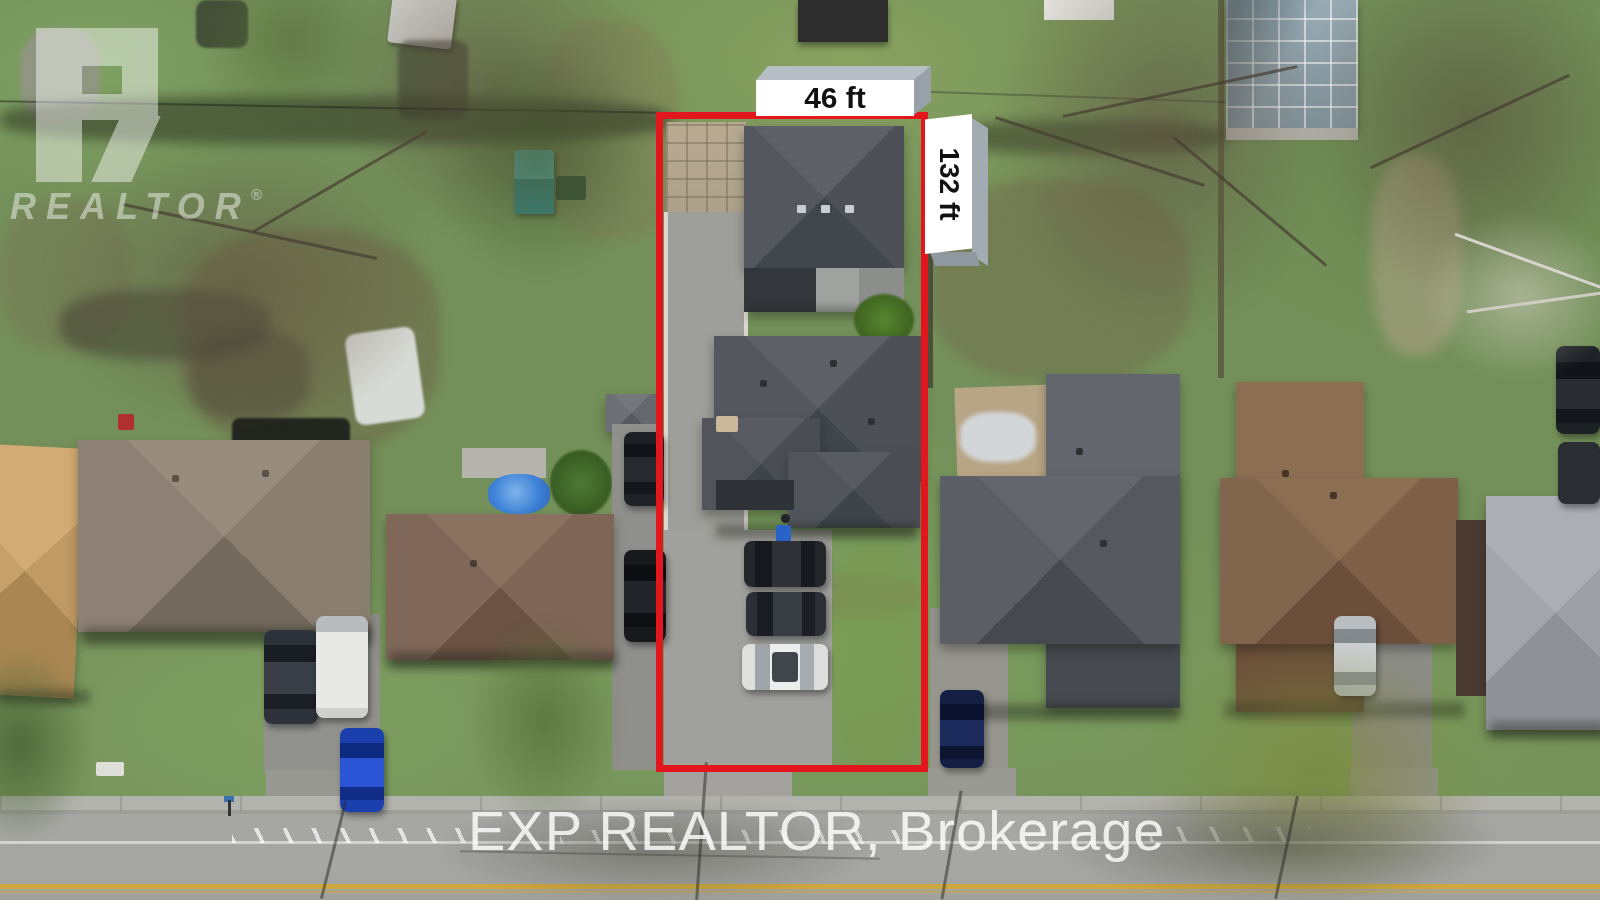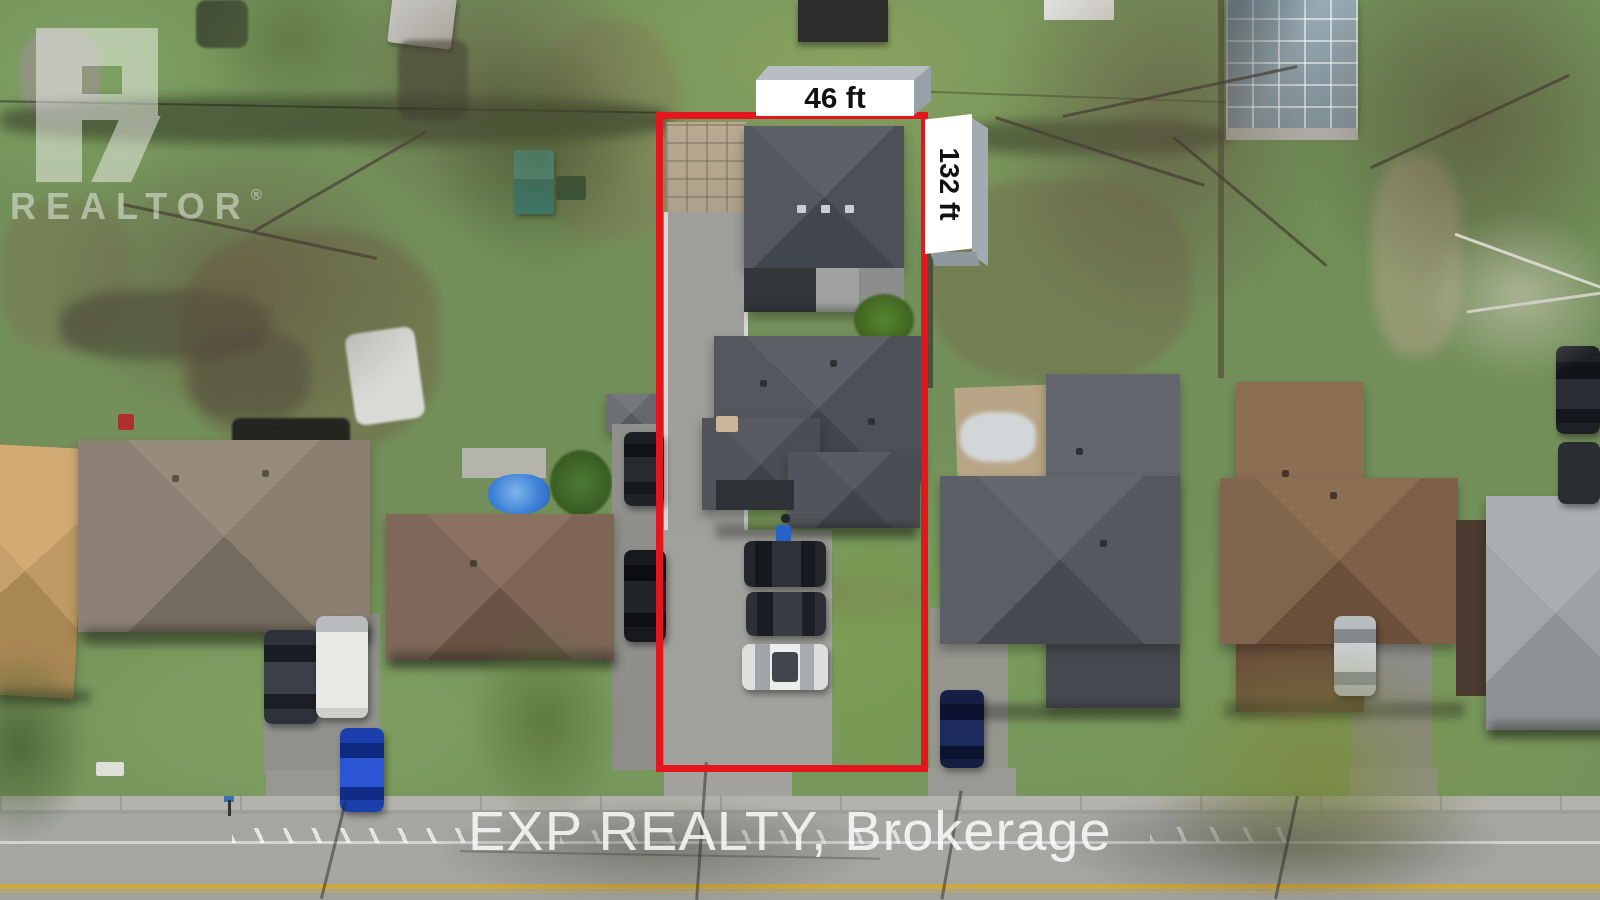--- a/index.html
+++ b/index.html
@@ -194,26 +194,26 @@
   <div class="bannerface" style="left:756px;top:80px;width:158px;height:36px;font-size:30px;">
     <span>46 ft</span>
   </div>
 
   <div class="el" style="left:972px;top:118px;width:16px;height:148px;background:#a2aab2;clip-path:polygon(0 0,100% 7%,100% 100%,0 93%);"></div>
   <div class="el" style="left:930px;top:252px;width:50px;height:14px;background:#8f979f;clip-path:polygon(0 0,92% 0,100% 100%,10% 100%);"></div>
   <div class="bannerface" style="left:925px;top:114px;width:47px;height:140px;font-size:28px;clip-path:polygon(0 4%,100% 0,100% 96%,0 100%);">
     <span style="display:block;transform:rotate(90deg);white-space:nowrap;">132 ft</span>
   </div>
 
-  <div class="el" style="left:10px;top:10px;width:250px;height:215px;opacity:.45;">
+  <div class="el" style="left:10px;top:10px;width:250px;height:215px;opacity:.45;font-style:italic;">
     <div class="el" style="left:26px;top:18px;width:46px;height:154px;background:#fff;"></div>
     <div class="el" style="left:26px;top:18px;width:122px;height:38px;background:#fff;"></div>
     <div class="el" style="left:112px;top:18px;width:36px;height:80px;background:#fff;"></div>
     <div class="el" style="left:72px;top:84px;width:76px;height:26px;background:#fff;"></div>
     <div class="el" style="left:96px;top:106px;width:40px;height:66px;background:#fff;transform:skewX(-24deg);"></div>
     <div class="wm" style="position:absolute;left:0px;top:176px;font-size:36px;font-weight:700;letter-spacing:10px;">
       <span>REALTOR</span><span style="font-size:15px;vertical-align:top;letter-spacing:0;">®</span>
     </div>
   </div>
 
-  <div class="wm" style="position:absolute;left:468px;top:798px;font-size:56px;font-weight:400;letter-spacing:1px;color:rgba(255,255,255,.82);white-space:nowrap;">EXP REALTY, Brokerage</div>
+  <div class="wm" style="position:absolute;left:468px;top:798px;font-size:56px;font-weight:400;letter-spacing:1px;color:rgba(255,255,255,.82);white-space:nowrap;">EXP REALTOR, Brokerage</div>
 
 </div>
 
 </body></html>

